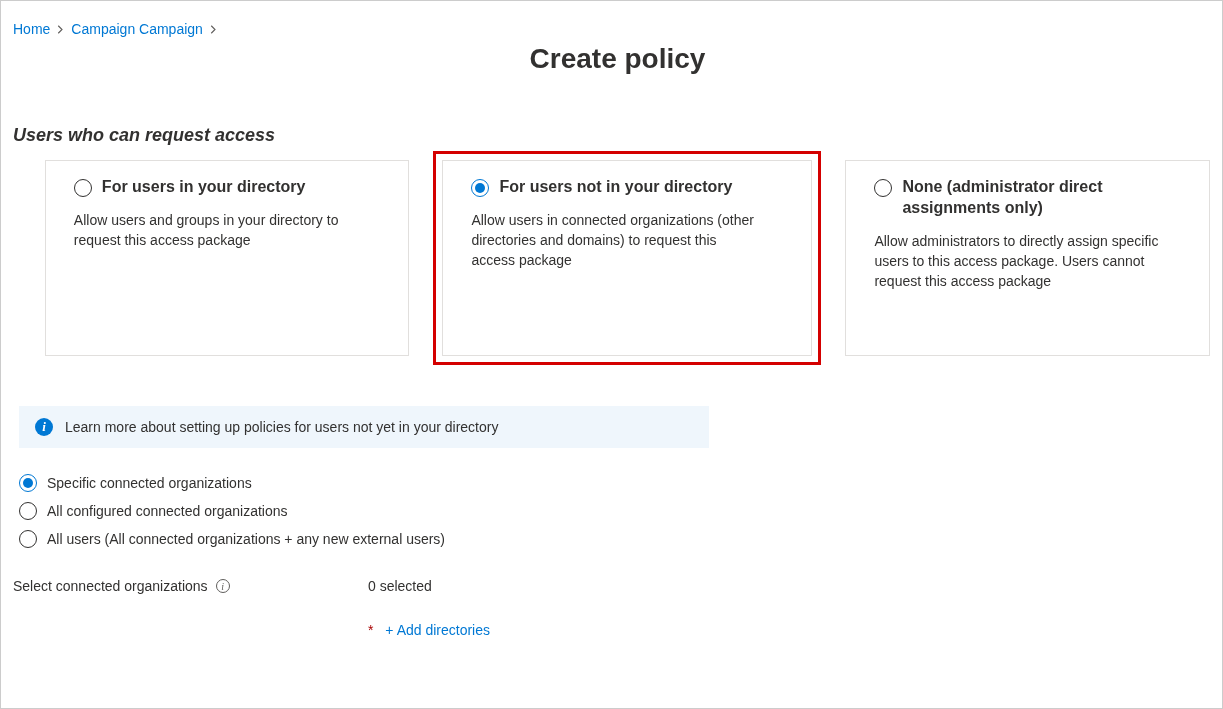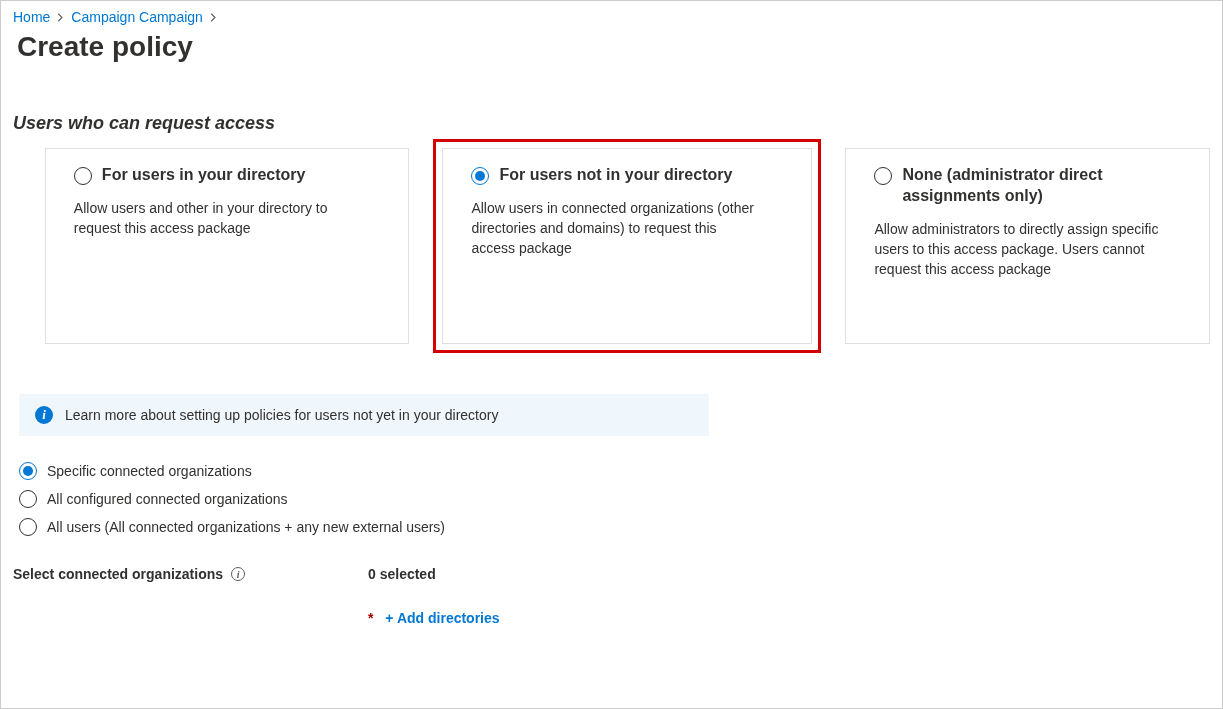--- a/index.html
+++ b/index.html
@@ -16,34 +16,36 @@
       height: 709px;
       padding: 8px 12px 0 12px;
       position: relative;
     }
     .breadcrumb {
       display: flex;
       align-items: center;
       gap: 6px;
       font-size: 14px;
       margin-bottom: 6px;
+      margin-top: 12px;
     }
     .breadcrumb a {
       color: #0078d4;
       text-decoration: none;
     }
     .breadcrumb .chev {
       color: #605e5c;
       display: inline-flex;
       align-items: center;
     }
     h1.page-title {
       font-size: 28px;
       font-weight: 600;
-      margin: 0 0 50px 4px;
+      margin: 0 0 50px 12px;
+      text-align: center;
     }
     h2.section-title {
       font-size: 18px;
       font-weight: 600;
       margin: 0 0 14px 0;
       font-style: italic;
     }
     .cards {
       display: flex;
       gap: 24px;
@@ -136,21 +138,20 @@
       gap: 10px;
       margin-bottom: 10px;
       font-size: 14px;
       text-align: right;
     }
     .radio-row .radio { margin-top: 0; }
     .bottom-row {
       display: flex;
       align-items: flex-start;
       margin-left: 0;
-      font-weight: bold;
     }
     .bottom-label {
       display: flex;
       align-items: center;
       gap: 8px;
       font-size: 14px;
       width: 355px;
     }
     .info-outline {
       width: 14px;
@@ -208,21 +209,21 @@
   <h2 class="section-title">Users who can request access</h2>
 
   <div class="cards">
     <div class="pad-left"></div>
 
     <div class="card">
       <div class="card-header">
         <span class="radio"></span>
         <span class="card-title">For users in your directory</span>
       </div>
-      <div class="card-desc">Allow users and other in your directory to request this access package</div>
+      <div class="card-desc">Allow users and groups in your directory to request this access package</div>
     </div>
 
     <div class="card-highlight-wrap">
       <div class="card">
         <div class="card-header">
           <span class="radio selected">
               <span class="dot"></span>
             </span>
           <span class="card-title">For users not in your directory</span>
         </div>

